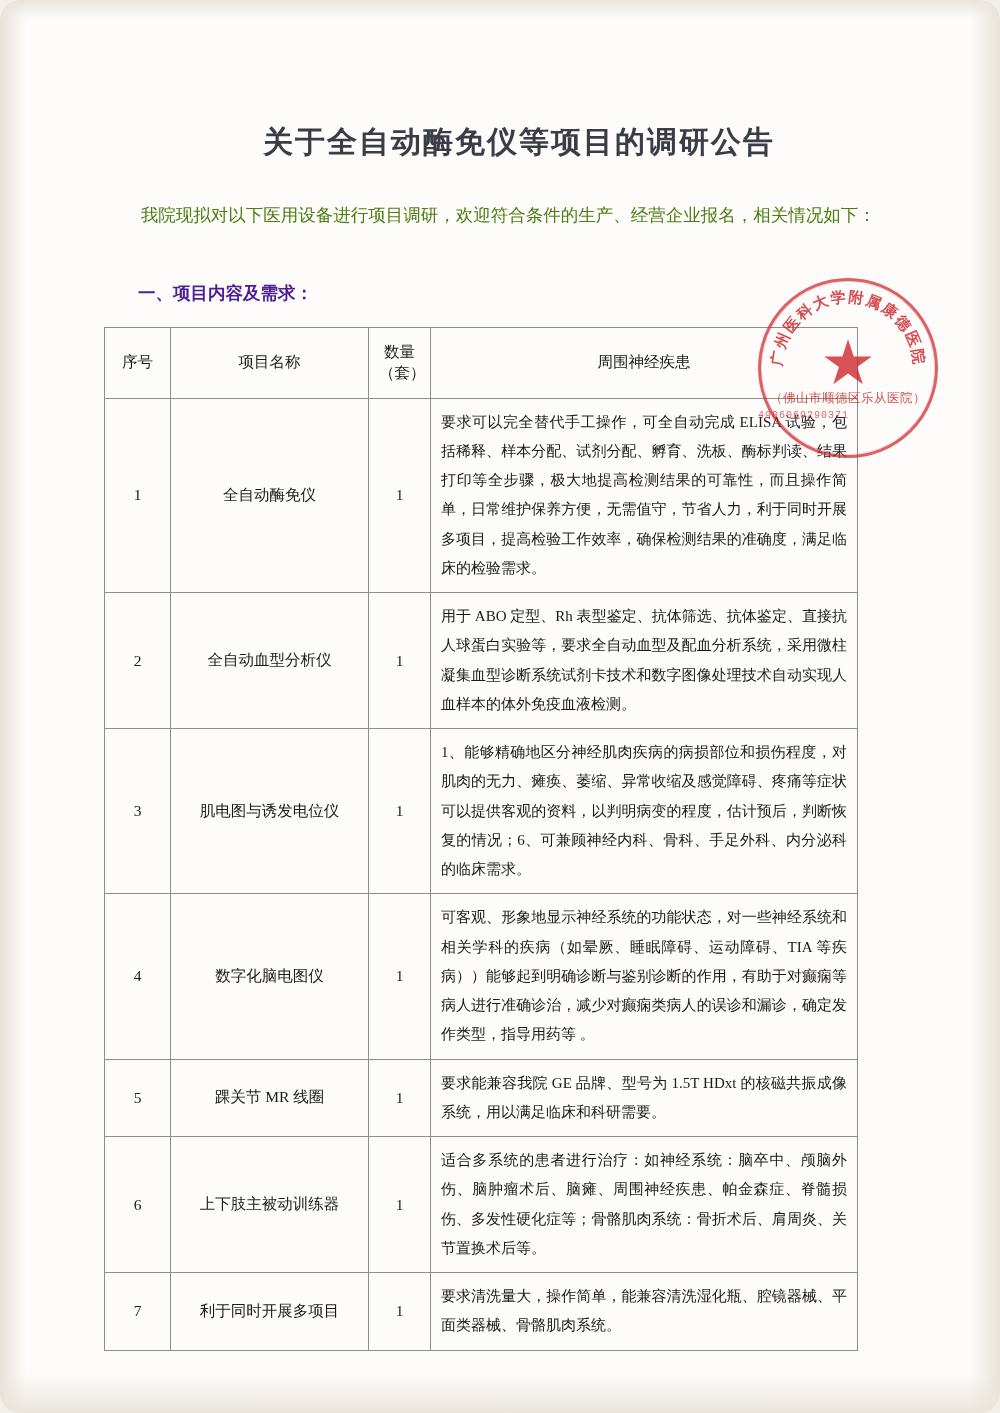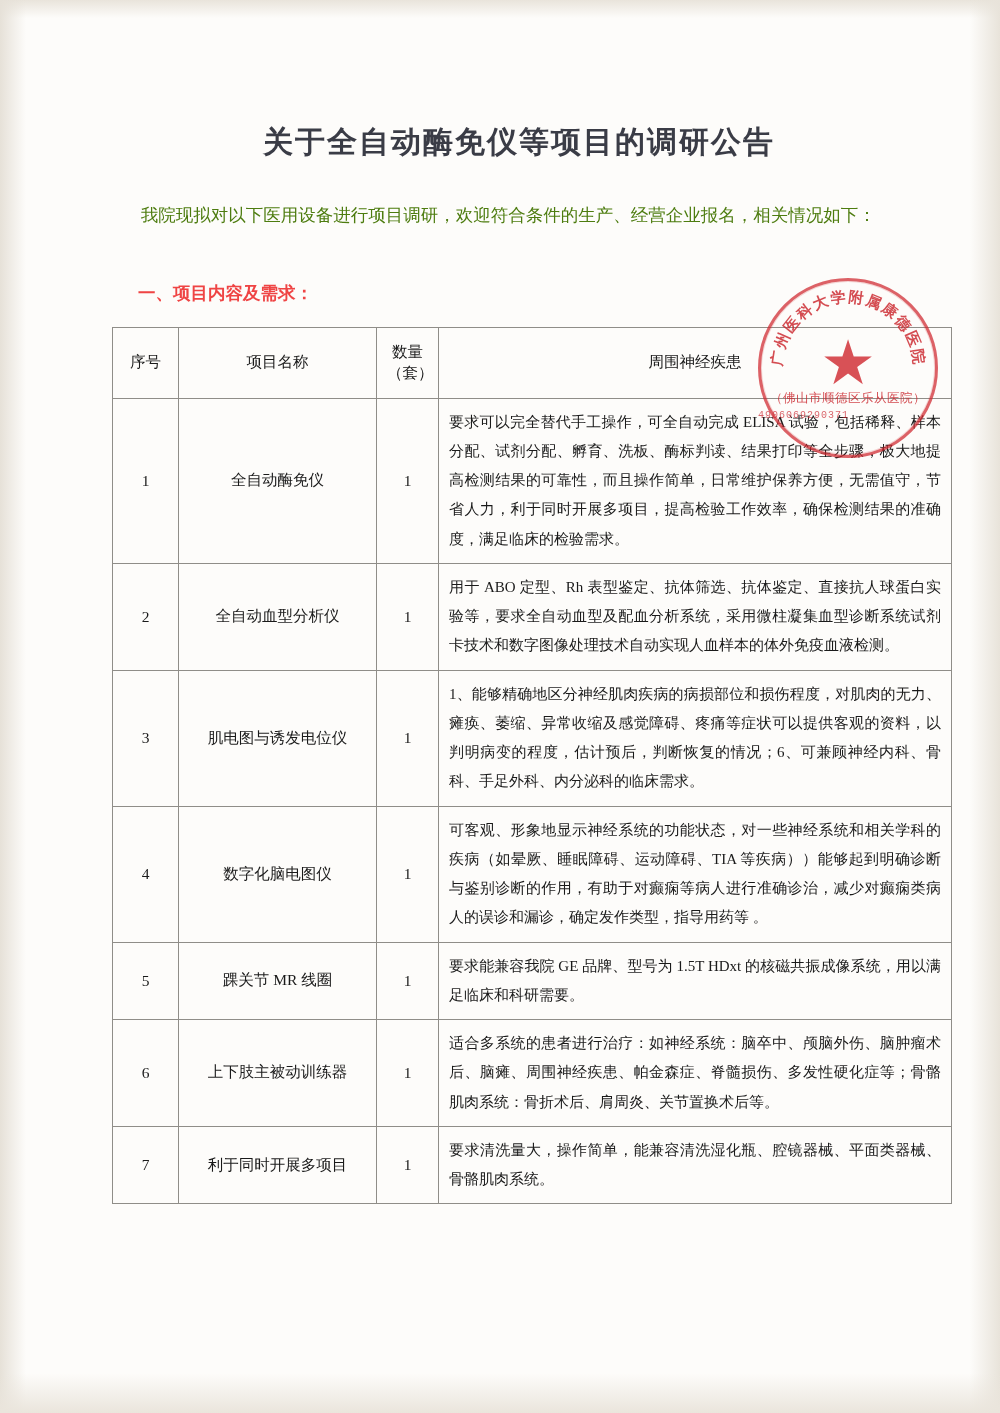--- a/index.html
+++ b/index.html
@@ -8,20 +8,21 @@
     background: #f2efe9;
   }
   .page {
     position: relative;
     width: 1000px;
     height: 1413px;
     background: #fdfcfa;
     overflow: hidden;
     font-family: "Liberation Serif", "DejaVu Serif", serif;
     color: #1a1a1a;
+    border-radius: 20px;
   }
   
   .scan-edge-left {
     position: absolute;
     left: 0; top: 0; bottom: 0;
     width: 26px;
     background: linear-gradient(to right, #e6e1d8, rgba(253,252,250,0));
   }
   .scan-edge-right {
     position: absolute;
@@ -62,27 +63,27 @@
     line-height: 2.6;
     text-align: justify;
     text-indent: 2.1em;
     color: #4d7c0f;
     font-family: "Liberation Sans", "DejaVu Sans", sans-serif;
   }
   .section-head {
     margin: 42px 0 0 34px;
     font-size: 17.5px;
     font-weight: bold;
-    color: #ef4444;
+    color: #4c1d95;
     font-family: "Liberation Sans", "DejaVu Sans", sans-serif;
   }
   table.req-table {
-    margin: 22px 0 0 8px;
+    margin: 22px 0 0 0;
     border-collapse: collapse;
-    width: 840px;
+    width: 754px;
     table-layout: fixed;
     background: transparent;
   }
   table.req-table td, table.req-table th {
     border: 1px solid #8f8d88;
     vertical-align: middle;
     padding: 9px 10px;
   }
   table.req-table th {
     font-weight: normal;

